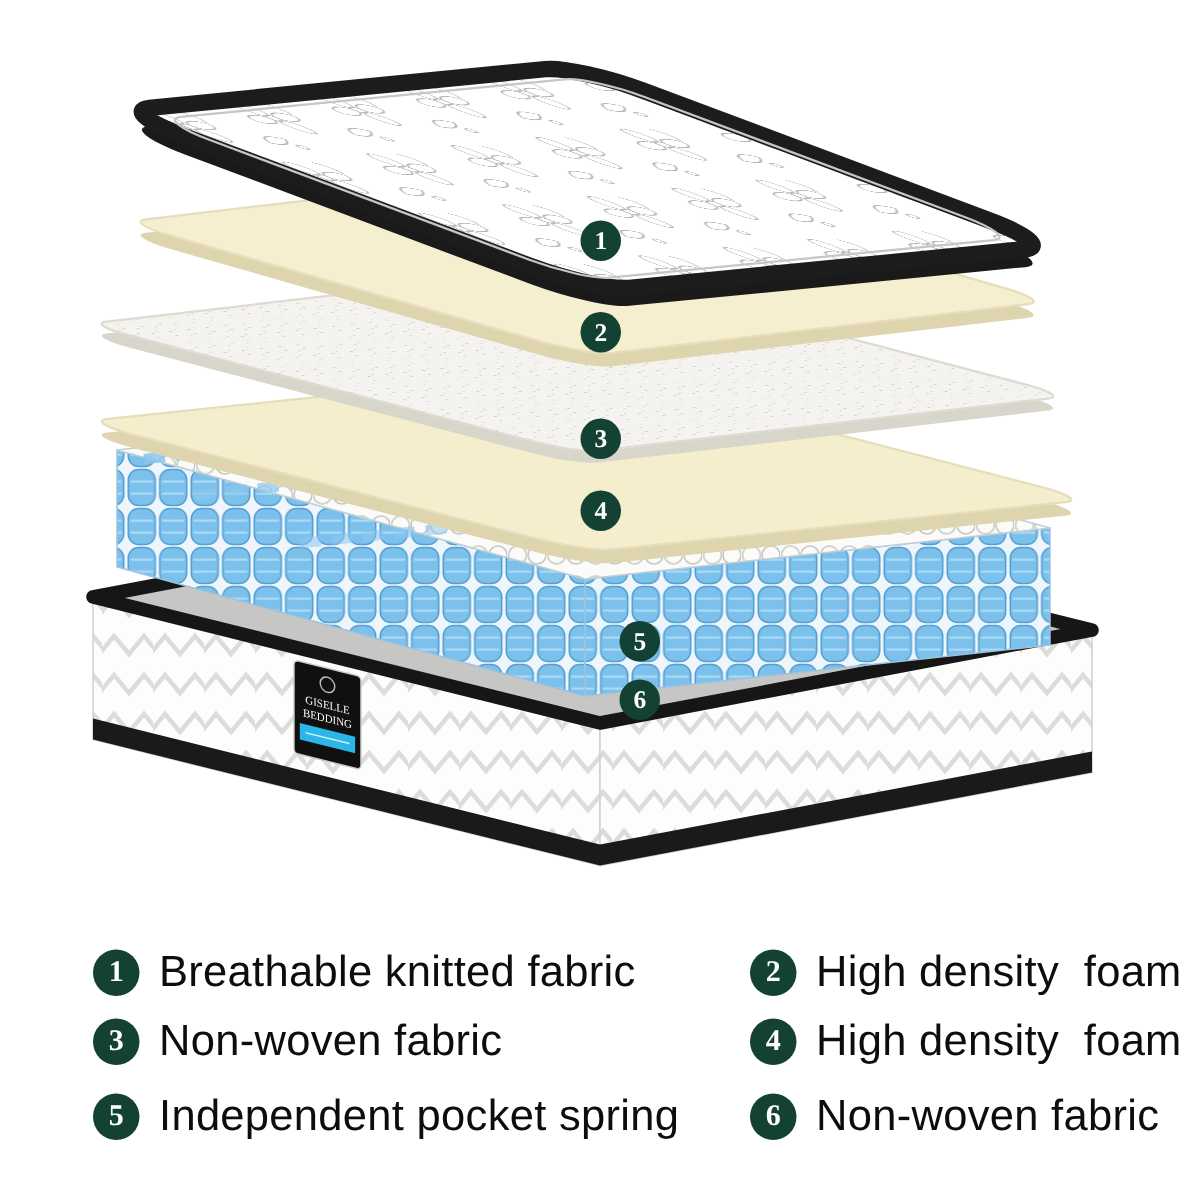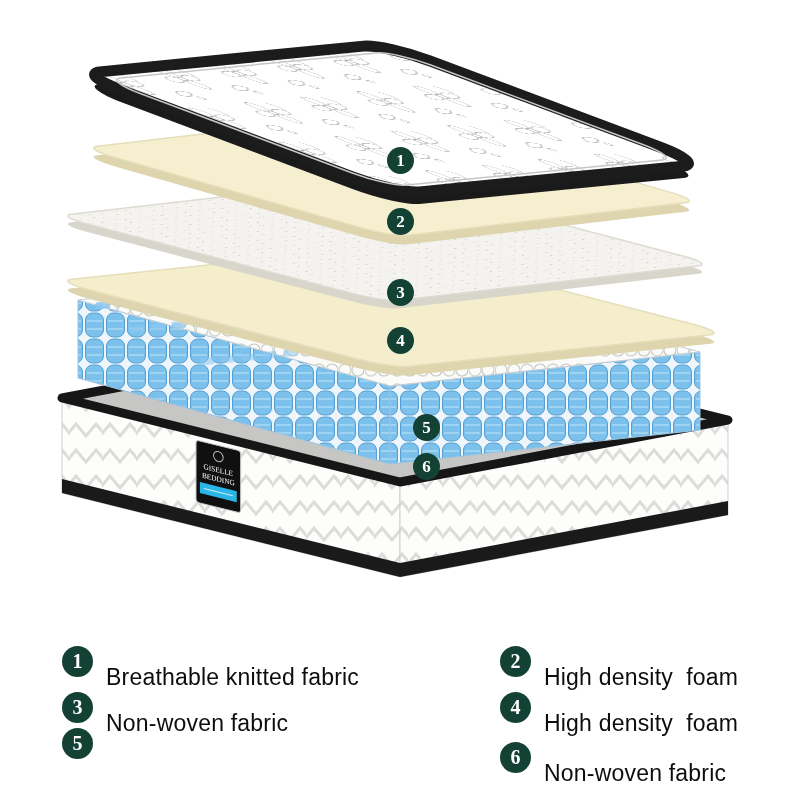--- a/index.html
+++ b/index.html
@@ -21,21 +21,21 @@
   .legend-item{position:absolute;display:flex;align-items:center;gap:13px;}
   .li-1{left:62px;top:632px;}
   .li-2{left:500px;top:632px;}
   .li-3{left:62px;top:678px;}
   .li-4{left:500px;top:678px;}
   .li-5{left:62px;top:728px;}
   .li-6{left:500px;top:728px;}
   .lbadge{width:31px;height:31px;border-radius:50%;background:var(--badge,#134234);
           color:#ffffff;display:flex;align-items:center;justify-content:center;
           font-family:"Liberation Serif",serif;font-weight:bold;font-size:20px;flex:0 0 31px;}
-  .legend-label{font-size:23px;color:#0d0d0d;white-space:pre;letter-spacing:0.2px;margin-top:32px;}
+  .legend-label{font-size:29px;color:#0d0d0d;white-space:pre;letter-spacing:0.2px;}
 </style>
 </head>
 <body>
 
 <div class="page">
 
   <svg class="diagram-svg" width="800" height="610" viewBox="0 0 800 610">
     <defs>
       <pattern id="floral" width="110" height="85" patternUnits="userSpaceOnUse">
         <rect width="110" height="85" fill="#ffffff"></rect>
@@ -151,19 +151,20 @@
   <div class="legend-item li-3">
     <span class="lbadge">3</span>
     <span class="legend-label">Non-woven fabric</span>
   </div>
   <div class="legend-item li-4">
     <span class="lbadge">4</span>
     <span class="legend-label">High density  foam</span>
   </div>
   <div class="legend-item li-5">
     <span class="lbadge">5</span>
+    <span class="legend-label">Independent pocket spring</span>
   </div>
   <div class="legend-item li-6">
     <span class="lbadge">6</span>
     <span class="legend-label">Non-woven fabric</span>
   </div>
 
 </div>
 
 </body></html>

